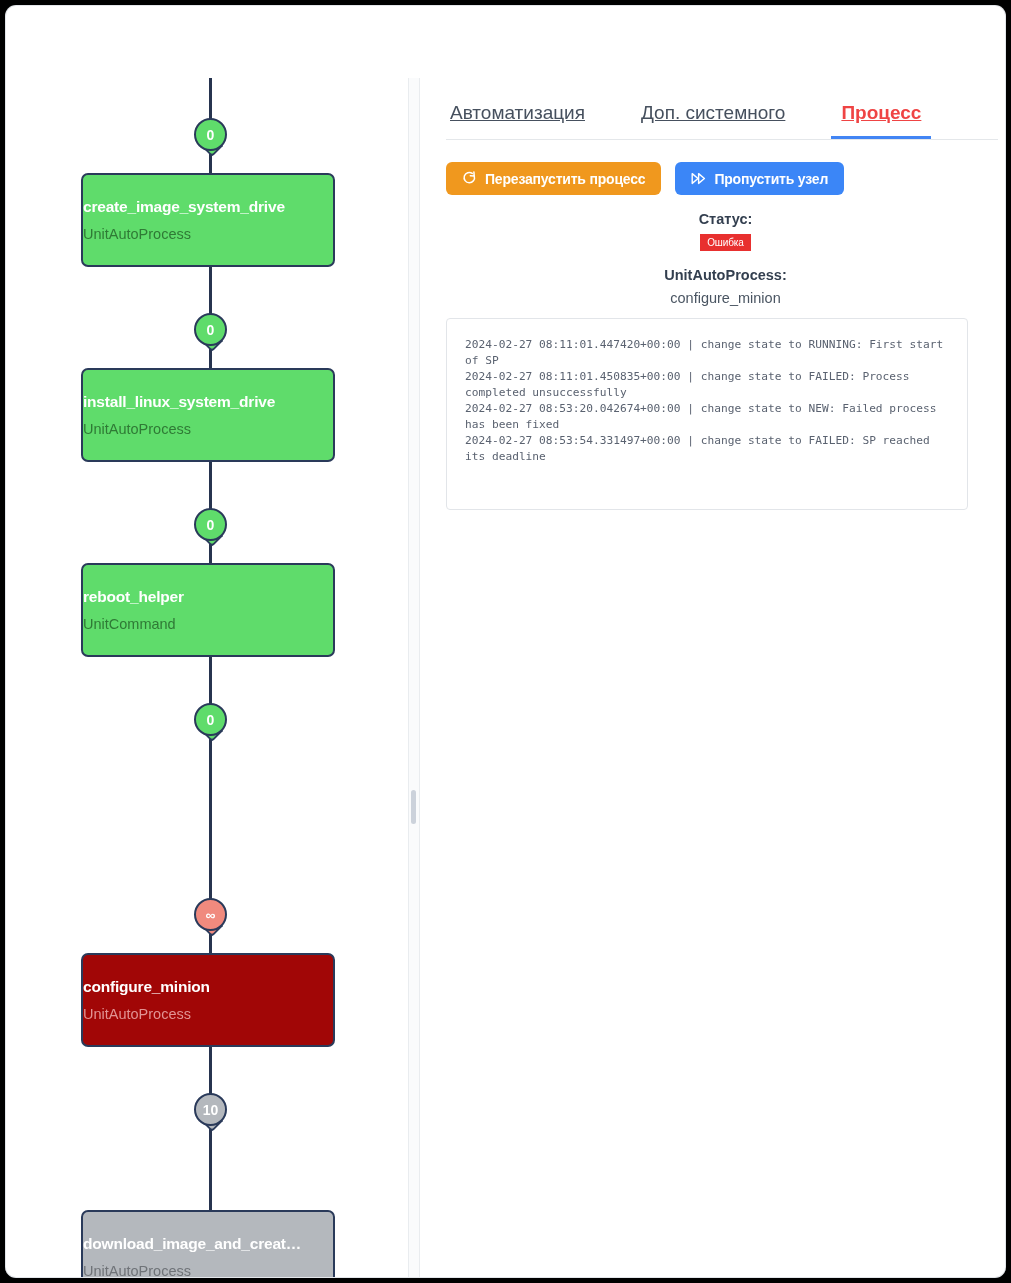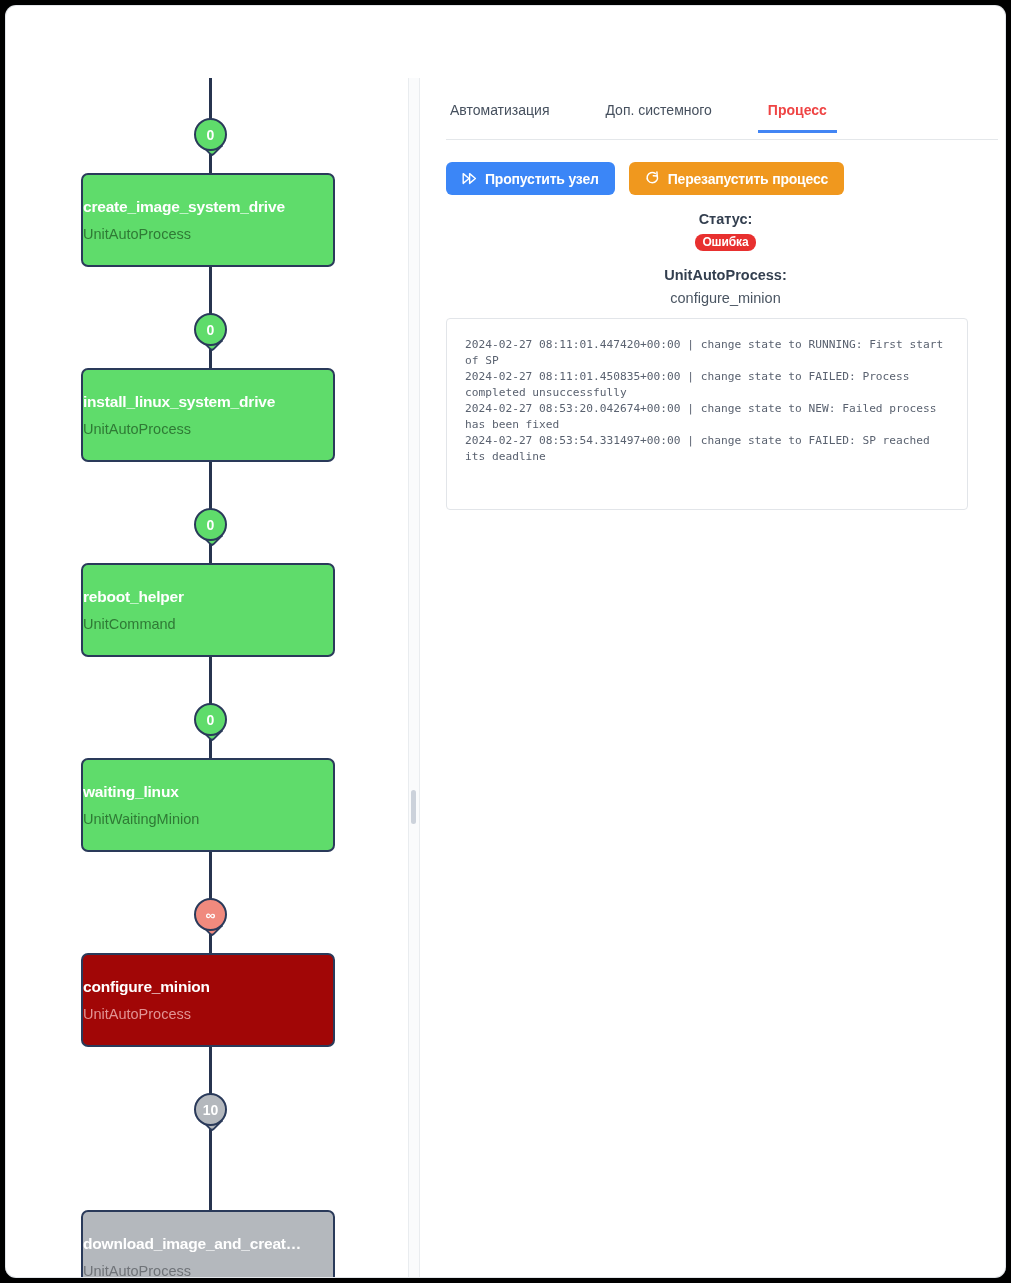--- a/index.html
+++ b/index.html
@@ -197,28 +197,29 @@
     position: relative;
     height: 45px;
     display: flex;
     align-items: flex-start;
     gap: 0;
     border-bottom: 1px solid #e4e7ea;
     width: 552px;
     margin-top: 16px;
   }
   .tab {
-    font-size: 14px;
+    font-size: 19px;
     color: #46505e;
     padding: 8px 4px 14px 4px;
     margin-right: 48px;
     cursor: pointer;
     white-space: nowrap;
     position: relative;
     top: 0;
+    text-decoration: underline;
   }
   .tab.active {
     color: #ef4444;
     font-weight: bold;
   }
   .tab.active::after {
     content: "";
     position: absolute;
     left: -6px;
     right: -6px;
@@ -258,23 +259,23 @@
     display: flex;
     align-items: center;
     gap: 7px;
     flex-direction: column;
   }
   .field .lab { font-weight: bold; color: #333f4f; }
   .field .val { color: #4a5562; }
   .badge {
     background: #e8302f;
     color: #ffffff;
-    border-radius: 8px;
-    font-size: 12px;
-    font-weight: bold;
+    border-radius: 0;
+    font-size: 10px;
+    font-weight: normal;
     padding: 3px 7px 3px 7px;
     line-height: 11px;
     letter-spacing: -0.1px;
   }
   .desc-label {
     margin-top: 19px;
     font-size: 14.5px;
     font-weight: bold;
     color: #333f4f;
   }
@@ -339,24 +340,20 @@
         <div class="node green" style="top:485px">
           <div class="n-title">reboot_helper</div>
           <div class="n-sub">UnitCommand</div>
         </div>
 
         <div class="pin green" style="top:625px">
           <div class="tip"></div>
             <div class="bulb"></div>
           <div class="lbl">0</div>
         </div>
-        <div class="node green" style="top:680px">
-          <div class="n-title">waiting_linux</div>
-          <div class="n-sub">UnitWaitingMinion</div>
-        </div>
 
         <div class="pin red" style="top:820px">
           <div class="tip"></div>
             <div class="bulb"></div>
           <div class="lbl">∞</div>
         </div>
         <div class="node red" style="top:875px">
           <div class="n-title">configure_minion</div>
           <div class="n-sub">UnitAutoProcess</div>
         </div>
@@ -379,38 +376,38 @@
 
     <div class="pane-right">
 
       <div class="tabs">
         <div class="tab">Автоматизация</div>
         <div class="tab">Доп. системного</div>
         <div class="tab active">Процесс</div>
       </div>
 
       <div class="actions">
+        <button class="btn orange">
+          <span>
+            <svg width="15" height="15" viewBox="0 0 15 15" fill="none" stroke="#ffffff" stroke-width="1.5" stroke-linecap="round">
+              <path d="M12.3 5.2 A5.2 5.2 0 1 1 10.3 2.4"></path>
+              <path d="M11.9 0.9 L12.2 5.0 L8.3 4.7" stroke-linejoin="round"></path>
+            </svg>
+          </span>
+          <span>Перезапустить процесс</span>
+        </button>
         <button class="btn blue">
           <span>
             <svg width="15" height="13" viewBox="0 0 15 13" fill="none" stroke="#ffffff" stroke-width="1.4" stroke-linejoin="round">
               <path d="M1.2 1.6 L7 6.5 L1.2 11.4 Z"></path>
               <path d="M7.6 1.6 L13.4 6.5 L7.6 11.4 Z"></path>
             </svg>
           </span>
           <span>Пропустить узел</span>
         </button>
-        <button class="btn orange">
-          <span>
-            <svg width="15" height="15" viewBox="0 0 15 15" fill="none" stroke="#ffffff" stroke-width="1.5" stroke-linecap="round">
-              <path d="M12.3 5.2 A5.2 5.2 0 1 1 10.3 2.4"></path>
-              <path d="M11.9 0.9 L12.2 5.0 L8.3 4.7" stroke-linejoin="round"></path>
-            </svg>
-          </span>
-          <span>Перезапустить процесс</span>
-        </button>
       </div>
 
       <div class="field">
         <span class="lab">Статус:</span>
         <span class="badge">Ошибка</span>
       </div>
 
       <div class="field">
         <span class="lab">UnitAutoProcess:</span>
         <span class="val">configure_minion</span>

